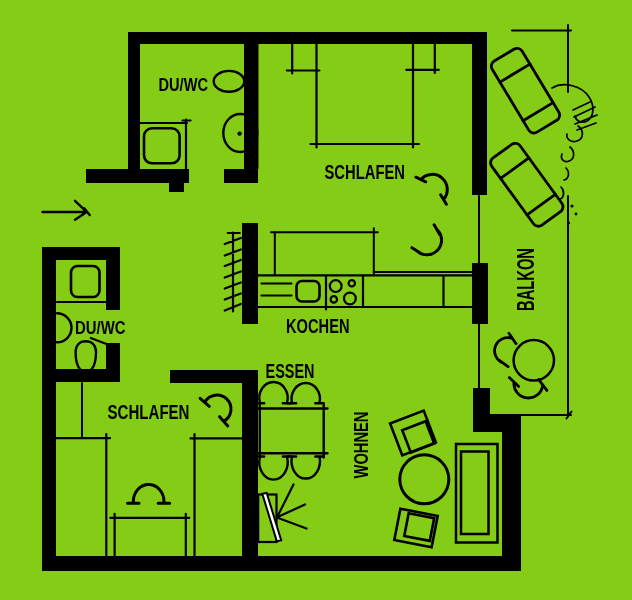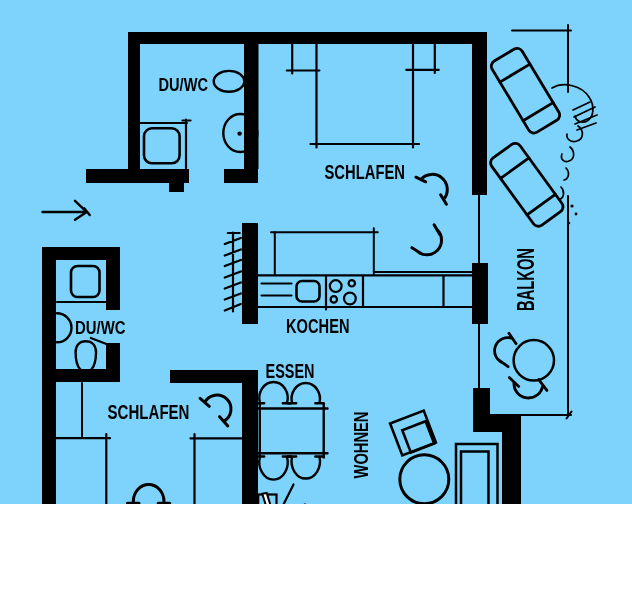--- a/index.html
+++ b/index.html
@@ -1,16 +1,16 @@
 <!DOCTYPE html>
 <html><head>
 <meta charset="utf-8">
 <style>
   html,body{margin:0;padding:0;background:#fff;}
-  #plan{width:632px;height:504px;position:relative;background:#7dd3fc;}
+  #plan{width:632px;height:600px;position:relative;background:#84cc16;}
   svg text{font-family:"Liberation Sans",sans-serif;font-weight:bold;fill:#000;}
 </style>
 </head>
 <body>
 
 <div id="plan">
 <svg width="632" height="600" viewBox="0 0 632 600" fill="none" stroke-linecap="round">
 <g stroke="#000">
 
 <ellipse cx="240.3" cy="133" rx="17" ry="19" stroke-width="2.4"></ellipse>

